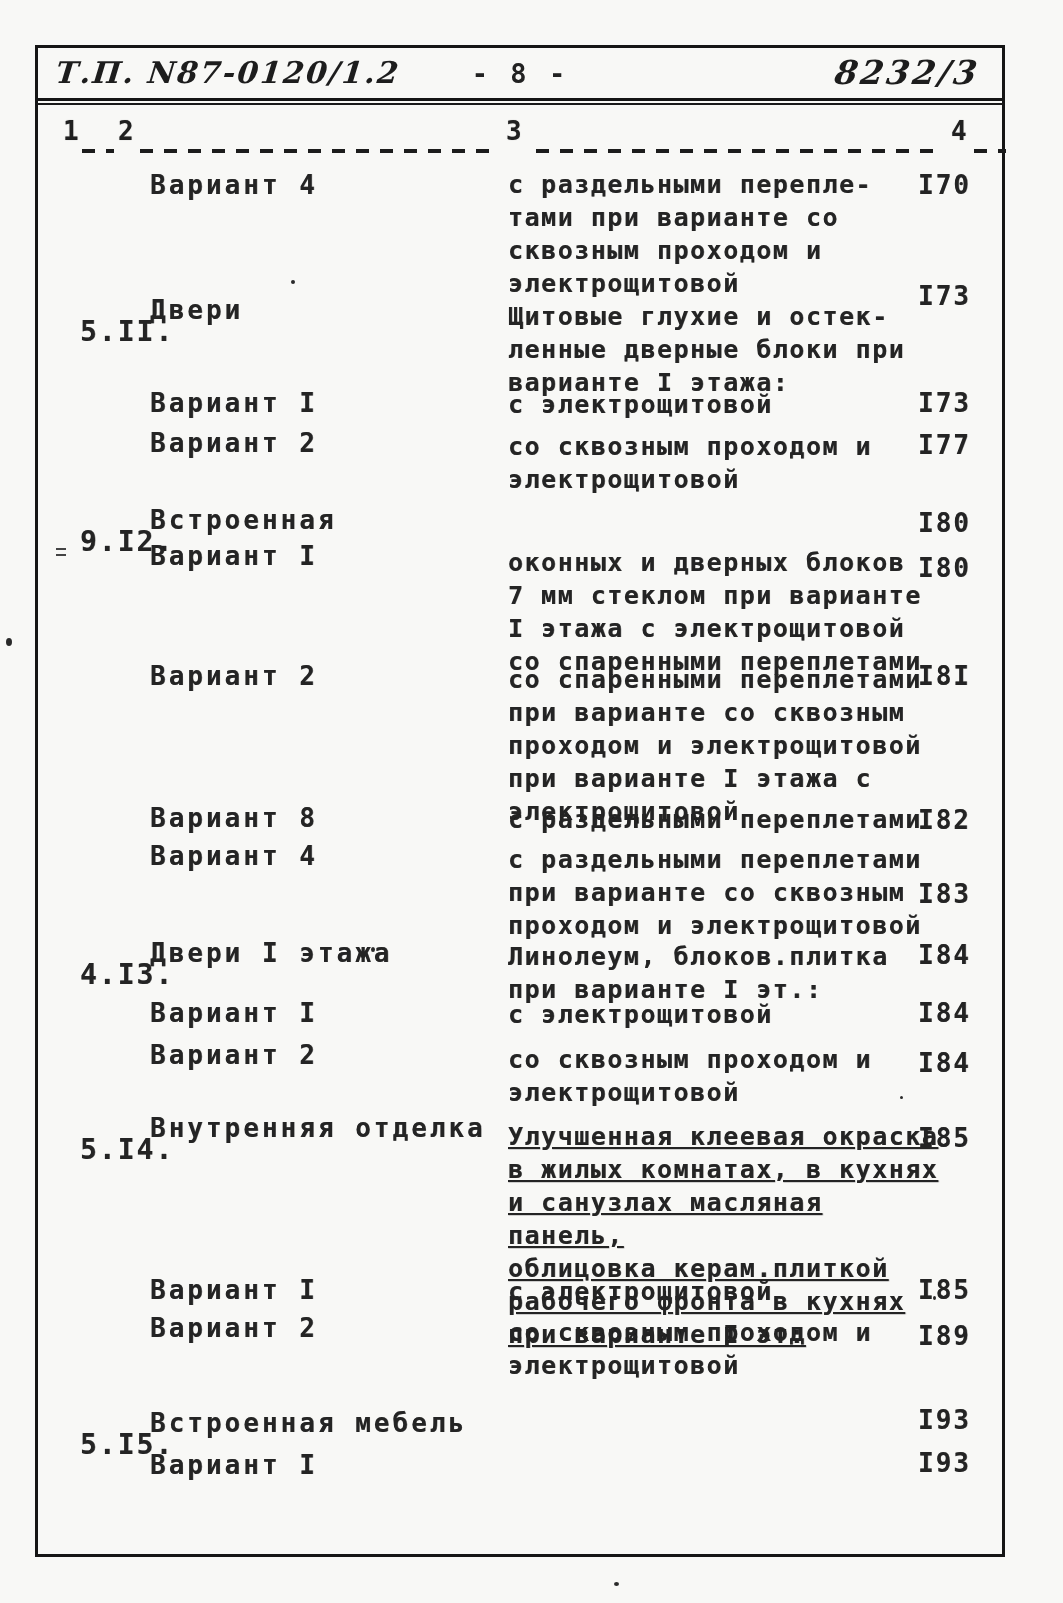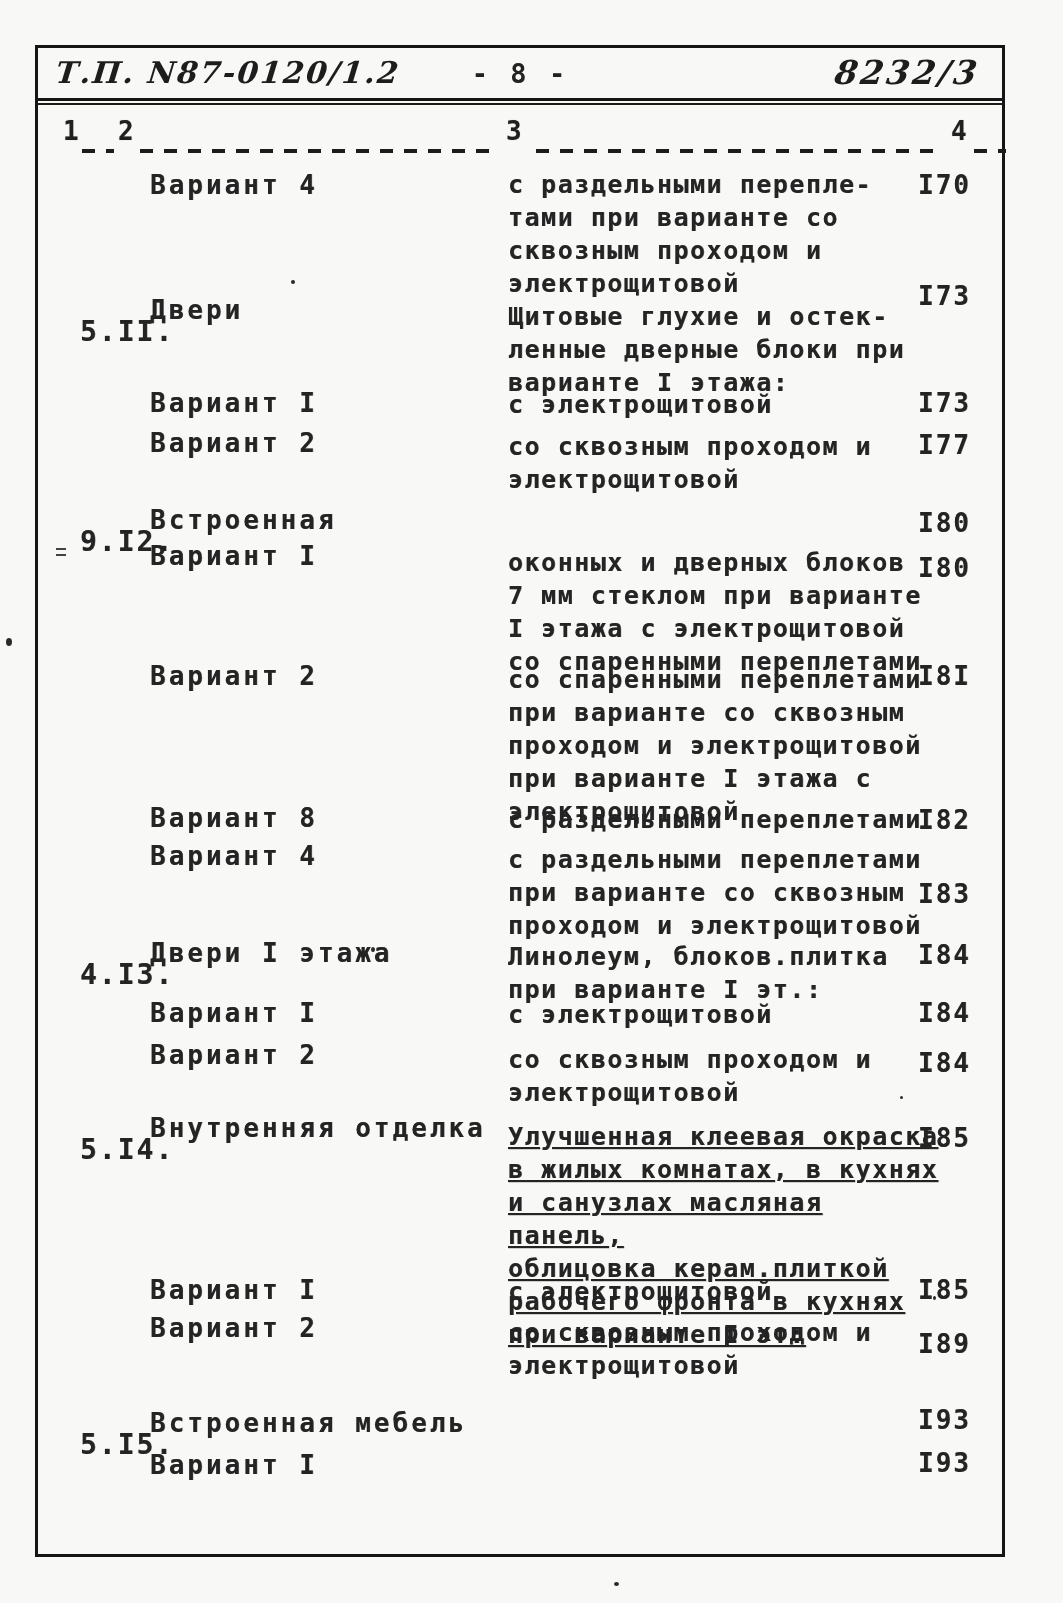--- a/index.html
+++ b/index.html
@@ -189,21 +189,21 @@
         </div>
         <div class="row" style="top: 1227px;">
           <div class="c c2">Вариант I</div>
           <div class="c c3">с электрощитовой</div>
           <div class="c c4">I85</div>
         </div>
         <div class="row" style="top: 1265px;">
           <div class="c c2">Вариант 2</div>
           <div class="c c3" style="top: 3px;">со сквозным проходом и
 электрощитовой</div>
-          <div class="c c4" style="top: 16px;">I89</div>
+          <div class="c c4" style="top: 8px;">I89</div>
         </div>
         <div class="row" style="top: 1360px;">
           <div class="c c1">5.I5.</div>
           <div class="c c2">Встроенная мебель</div>
           <div class="c c4" style="top: -3px;">I93</div>
         </div>
         <div class="row" style="top: 1402px;">
           <div class="c c2">Вариант I</div>
           <div class="c c4" style="top: -2px;">I93</div>
         </div>

